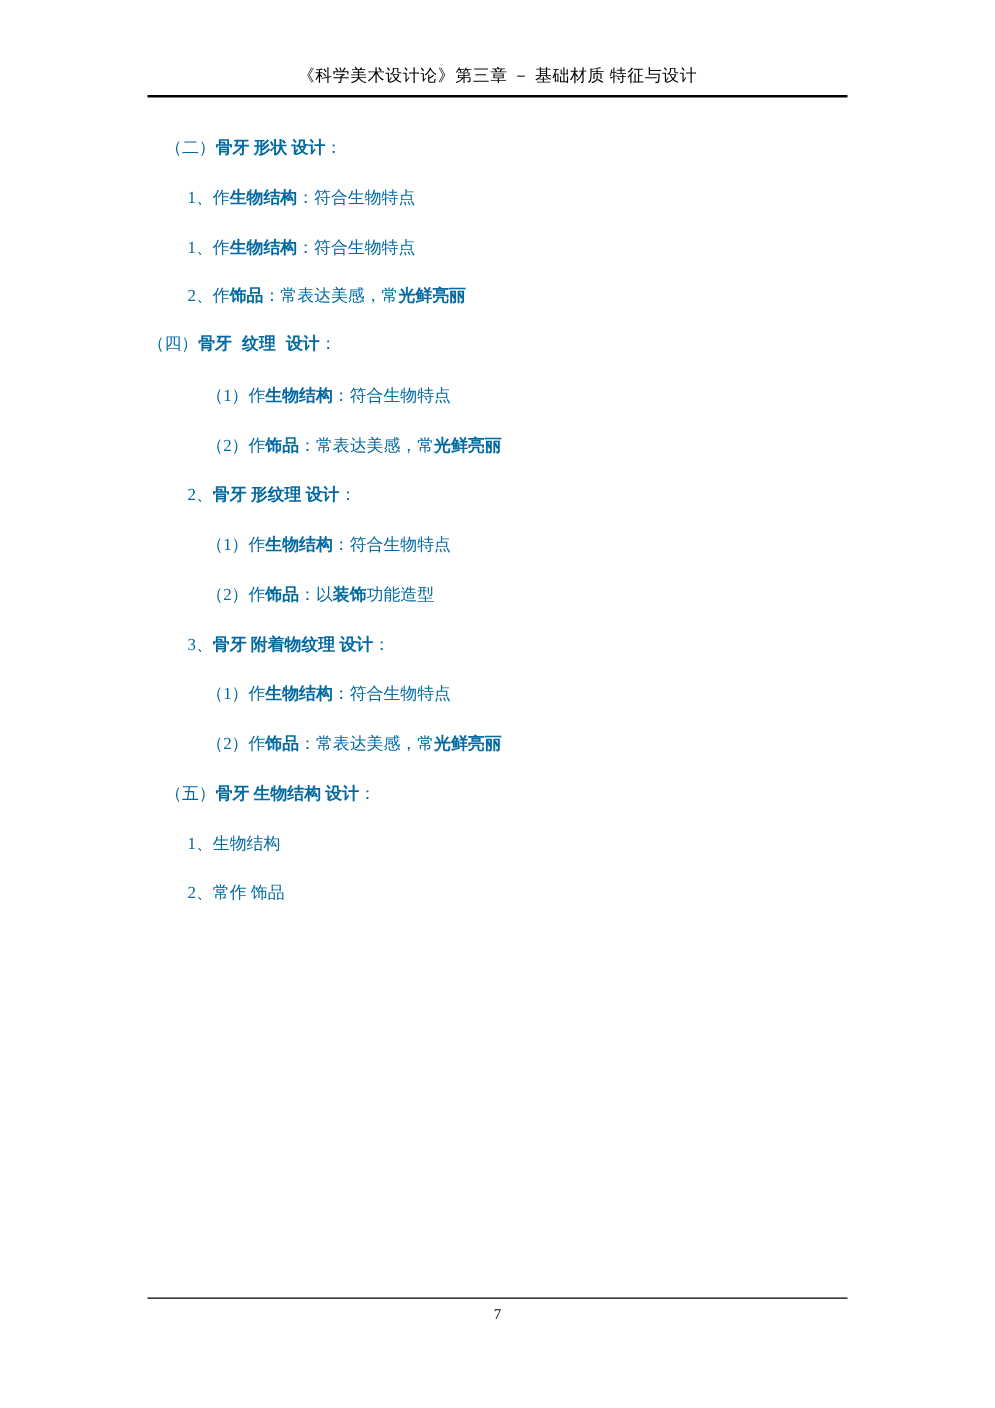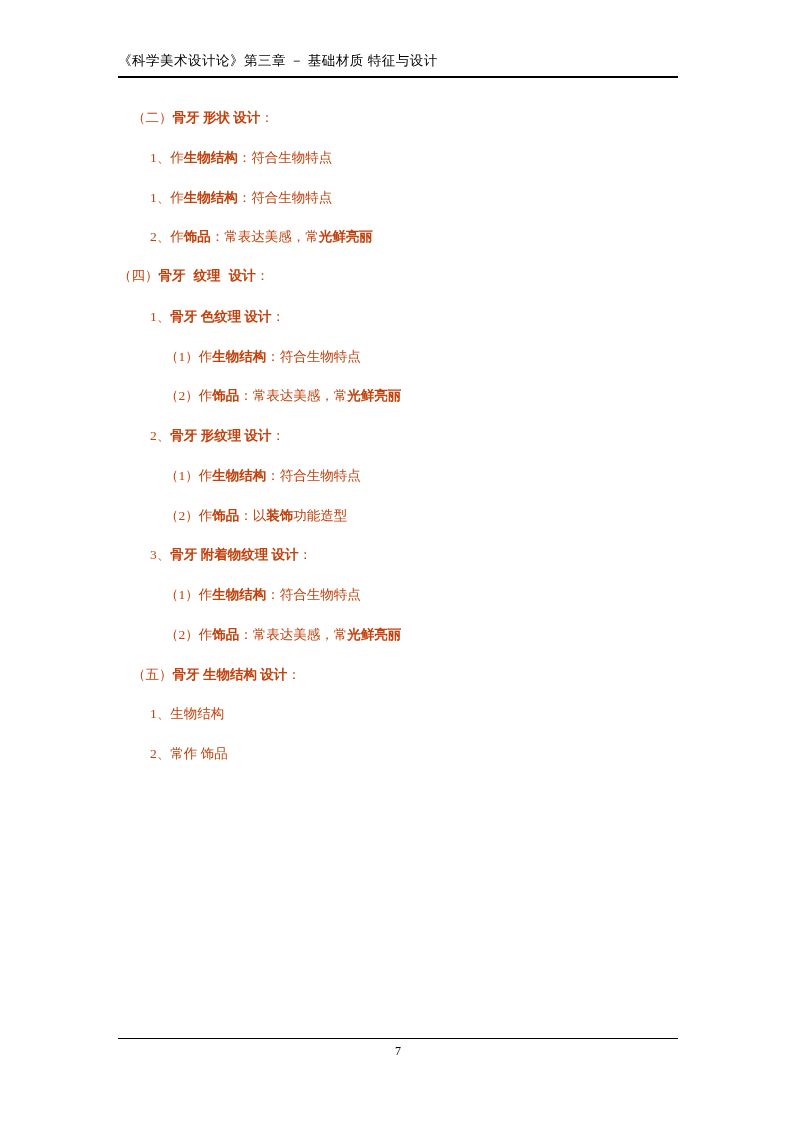--- a/index.html
+++ b/index.html
@@ -16,42 +16,42 @@
     height: 1126px;
     background: #ffffff;
     box-sizing: border-box;
     overflow: hidden;
   }
   .header {
     position: absolute;
     top: 52px;
     left: 118px;
     width: 560px;
-    text-align: left;
+    text-align: center;
     font-size: 13.5px;
     color: #000;
     letter-spacing: 0.5px;
   }
   .header-rule {
     position: absolute;
     top: 76px;
     left: 118px;
     width: 560px;
     height: 0;
     border-top: 2px solid #000;
   }
   .content {
     position: absolute;
     top: 108px;
     left: 118px;
     width: 560px;
   }
   .line {
     font-size: 13.5px;
-    color: #c2410c;
+    color: #0369a1;
     line-height: 1.5;
     margin-bottom: 19.5px;
     white-space: pre;
   }
   .lvl0 { padding-left: 14px; }
   .lvl1 { padding-left: 32px; }
   .lvl2 { padding-left: 47px; }
   .lvl-flush { padding-left: 0px; font-family: Liberation Mono, monospace; }
   .b { font-weight: bold; }
   .footer-rule {
@@ -80,21 +80,20 @@
   <div class="header">《科学美术设计论》第三章 － 基础材质 特征与设计</div>
 
   <div class="header-rule"></div>
 
   <div class="content" id="content-body">
       <div class="line lvl0"><span>（二）</span><span class="b">骨牙 形状 设计</span><span>：</span></div>
       <div class="line lvl1"><span>1、作</span><span class="b">生物结构</span><span>：符合生物特点</span></div>
       <div class="line lvl1"><span>1、作</span><span class="b">生物结构</span><span>：符合生物特点</span></div>
       <div class="line lvl1"><span>2、作</span><span class="b">饰品</span><span>：常表达美感，常</span><span class="b">光鲜亮丽</span></div>
       <div class="line lvl-flush"><span>（四）</span><span class="b">骨牙 纹理 设计</span><span>：</span></div>
-      <div class="line lvl1"><span>1、</span><span class="b">骨牙 色纹理 设计</span><span>：</span></div>
       <div class="line lvl2"><span>（1）作</span><span class="b">生物结构</span><span>：符合生物特点</span></div>
       <div class="line lvl2"><span>（2）作</span><span class="b">饰品</span><span>：常表达美感，常</span><span class="b">光鲜亮丽</span></div>
       <div class="line lvl1"><span>2、</span><span class="b">骨牙 形纹理 设计</span><span>：</span></div>
       <div class="line lvl2"><span>（1）作</span><span class="b">生物结构</span><span>：符合生物特点</span></div>
       <div class="line lvl2"><span>（2）作</span><span class="b">饰品</span><span>：以</span><span class="b">装饰</span><span>功能造型</span></div>
       <div class="line lvl1"><span>3、</span><span class="b">骨牙 附着物纹理 设计</span><span>：</span></div>
       <div class="line lvl2"><span>（1）作</span><span class="b">生物结构</span><span>：符合生物特点</span></div>
       <div class="line lvl2"><span>（2）作</span><span class="b">饰品</span><span>：常表达美感，常</span><span class="b">光鲜亮丽</span></div>
       <div class="line lvl0"><span>（五）</span><span class="b">骨牙 生物结构 设计</span><span>：</span></div>
       <div class="line lvl1"><span>1、生物结构</span></div>

